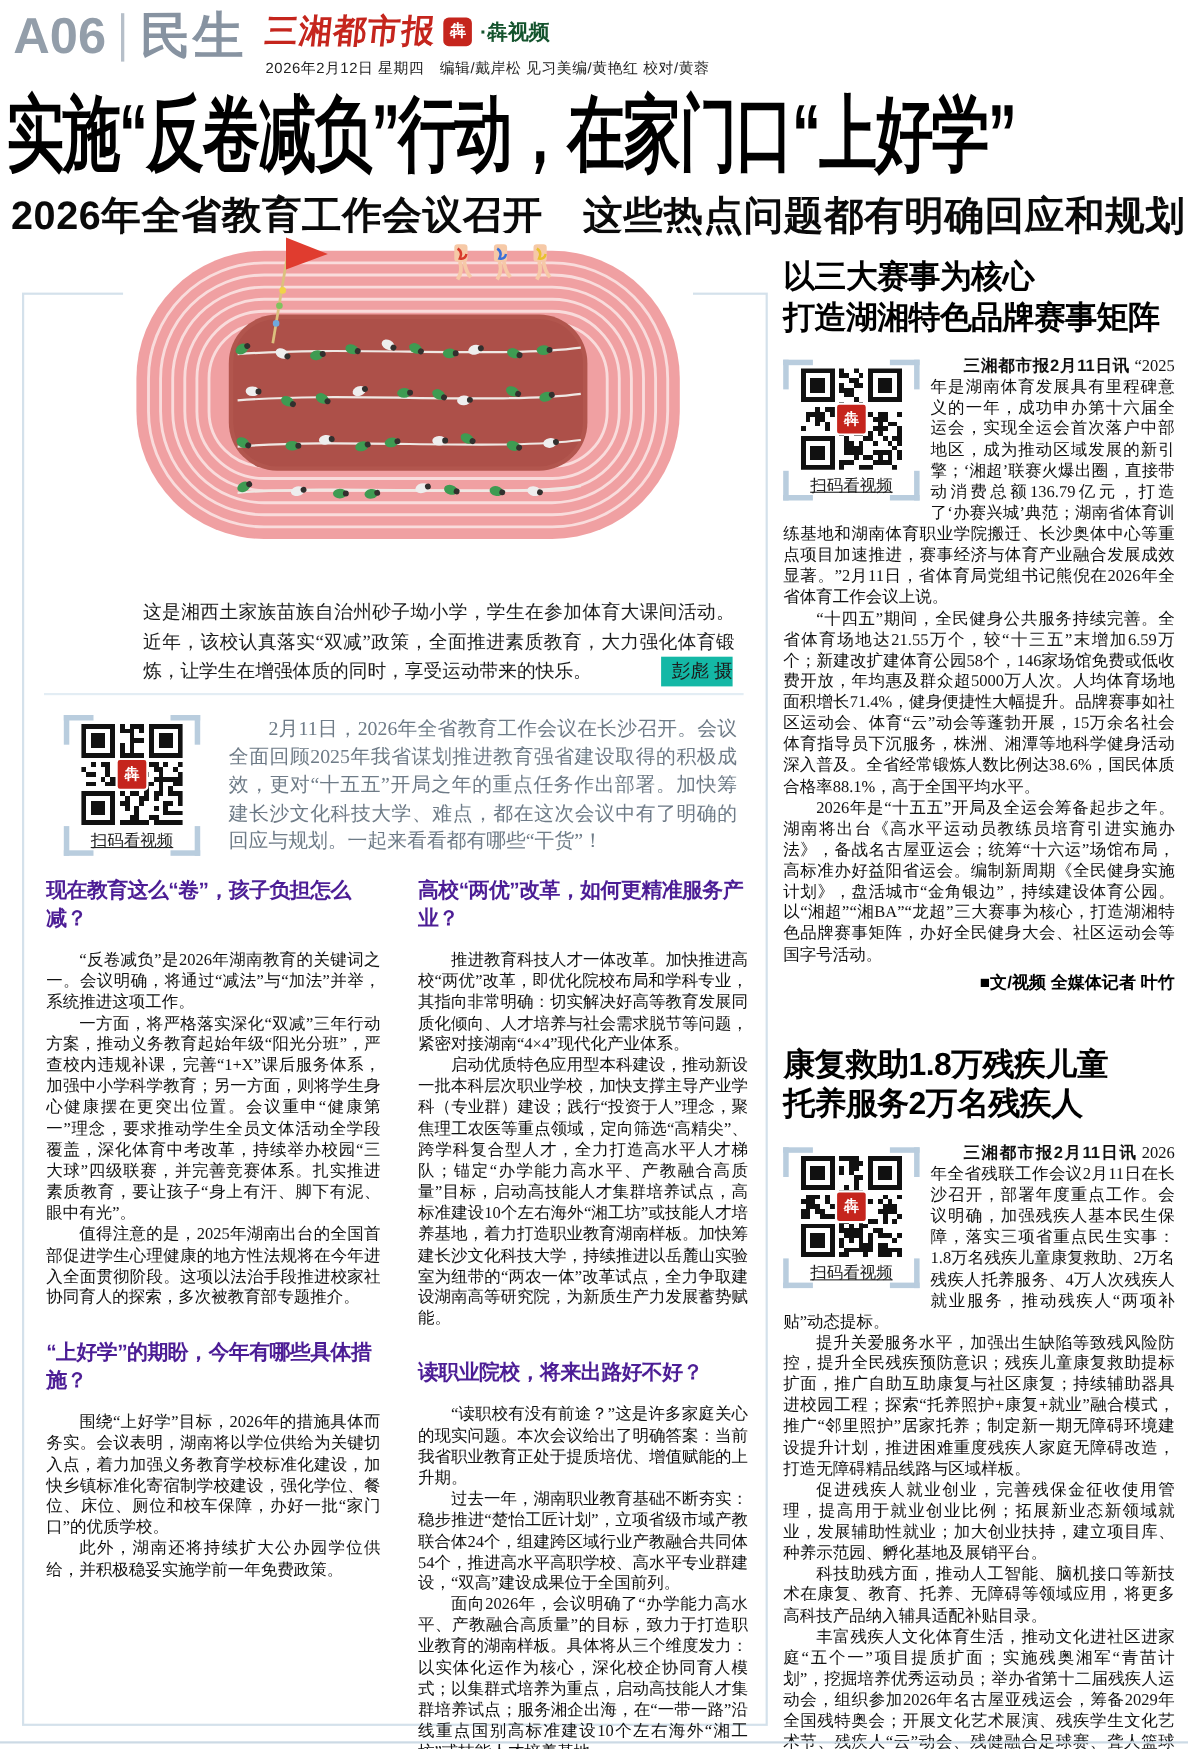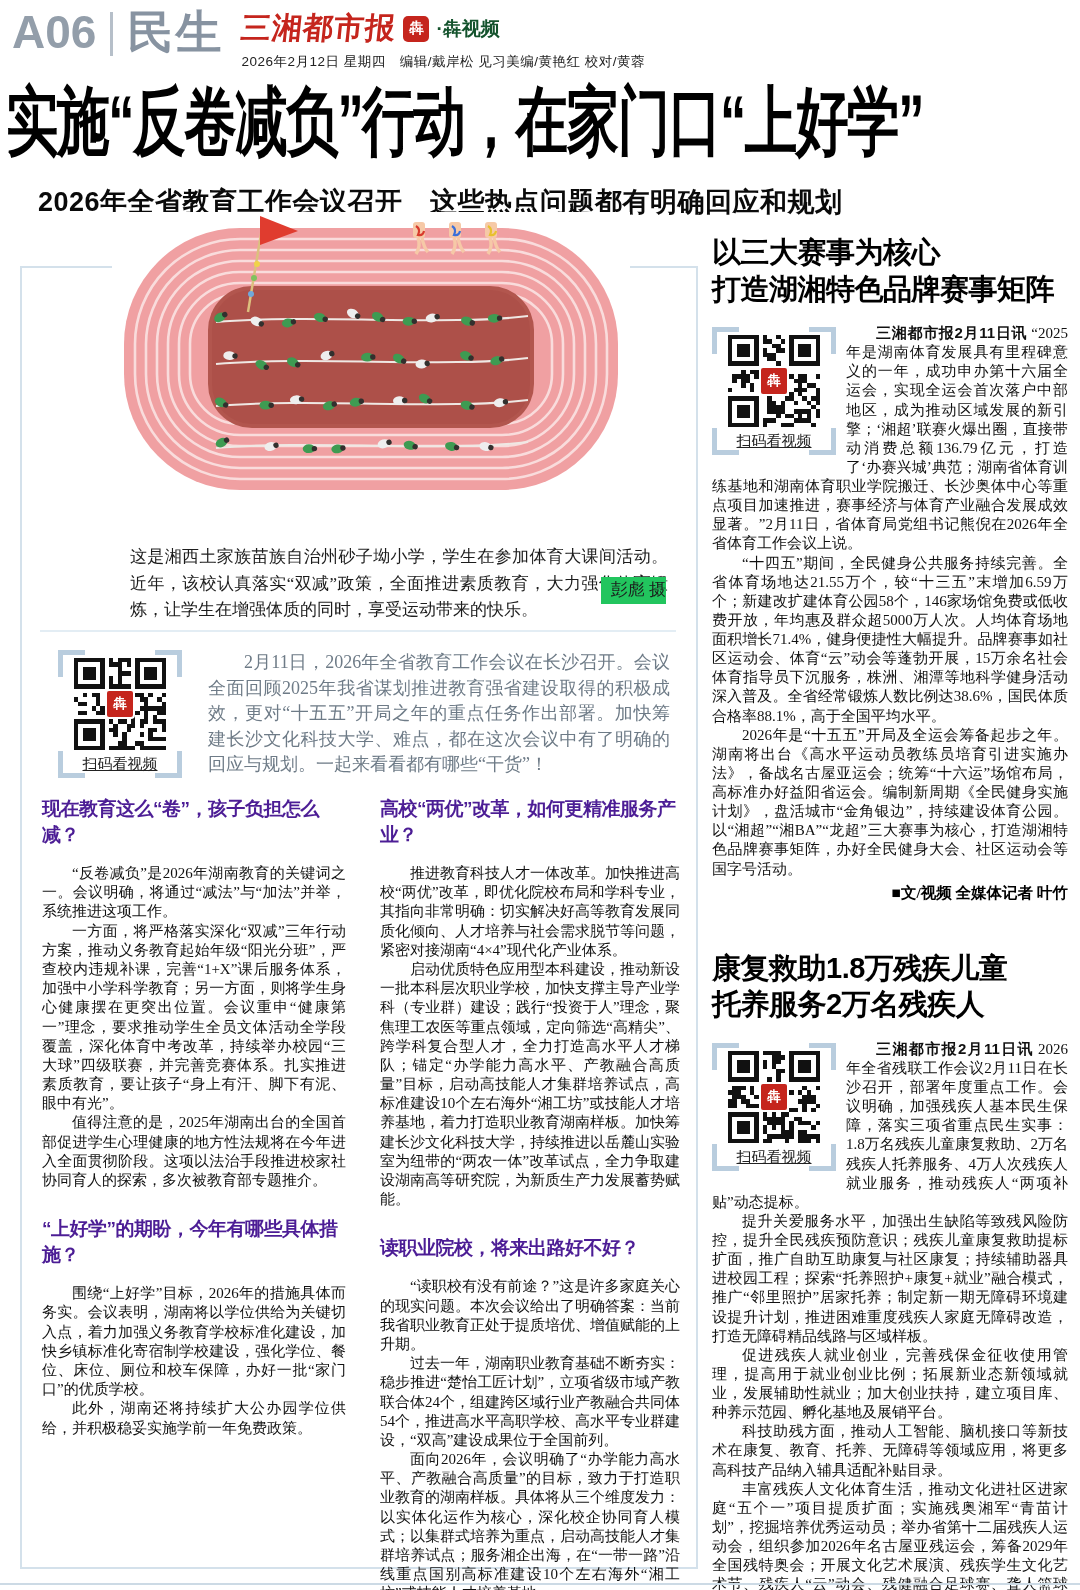--- a/index.html
+++ b/index.html
@@ -15,33 +15,33 @@
   .brand-row{display:flex;align-items:center;gap:7px;}
   .papername{font-family:"Liberation Sans",sans-serif;font-size:30px;font-weight:900;color:#c5251d;transform:skewX(-6deg);letter-spacing:1px;}
   .brandlogo{width:26px;height:26px;background:#c5251d;border-radius:5px;color:#fff;display:flex;align-items:center;justify-content:center;font-size:15px;font-weight:700;font-family:"Liberation Sans",sans-serif;}
   .videobrand{font-family:"Liberation Sans",sans-serif;font-size:19px;font-weight:700;color:#14532d;}
   .dateline{font-family:"Liberation Sans",sans-serif;font-size:13.5px;color:#222;margin-top:4px;letter-spacing:.5px;}
 
   
   .headline{position:absolute;left:6px;top:82px;white-space:nowrap;font-family:"Liberation Sans",sans-serif;
             font-size:75px;font-weight:900;color:#000;line-height:1.04;letter-spacing:-2px;
             transform:scaleX(.70);transform-origin:left top;}
-  .subheadline{position:absolute;left:10px;top:184px;font-family:"Liberation Sans",sans-serif;
-            font-size:27px;font-weight:700;color:#0a0a0a;letter-spacing:.5px;margin-left:28px;}
+  .subheadline{position:absolute;left:10px;top:172px;font-family:"Liberation Sans",sans-serif;
+            font-size:36px;font-weight:700;color:#0a0a0a;letter-spacing:.5px;}
 
   
   .content-box{position:absolute;left:20px;top:266px;width:674px;height:1299px;border:2px solid #d4e1eb;background:#fff;}
 
   
   .photo{position:absolute;left:112px;top:212px;width:518px;height:296px;background:#fff;}
   .photo svg{display:block;}
 
   .caption{position:absolute;left:130px;top:544px;width:538px;font-size:17px;line-height:1.56;color:#1c1c1c;text-align:justify;}
   .caption .cap-text{text-indent:2em;display:inline;}
-  .caption .credit{position:absolute;right:2px;bottom:20px;background:#22c55e;padding-left:10px;}
+  .caption .credit{position:absolute;right:2px;bottom:0;background:#14b8a6;padding-left:10px;}
 
   .intro-divider{position:absolute;left:40px;top:630px;width:636px;border-top:2px solid #e3edf4;}
 
   
   .intro-row{position:absolute;left:58px;top:650px;width:612px;display:flex;gap:26px;}
   .qr-frame{position:relative;width:124px;flex:0 0 124px;padding:8px 10px 4px 10px;box-sizing:border-box;text-align:center;}
   .qr-frame .corner{position:absolute;width:22px;height:22px;border:0 solid #b9cdde;}
   .corner.tl{left:0;top:0;border-left-width:5px;border-top-width:5px;}
   .corner.tr{right:0;top:0;border-right-width:5px;border-top-width:5px;}
   .corner.bl{left:0;bottom:0;border-left-width:5px;border-bottom-width:5px;}
@@ -52,21 +52,21 @@
              font-size:14px;font-family:"Liberation Sans",sans-serif;font-weight:700;}
   .qr-label{font-family:"Liberation Sans",sans-serif;font-size:15px;color:#222;margin-top:5px;text-decoration:underline;}
   .intro-text{flex:1;font-size:18px;line-height:1.42;color:#6e7b87;text-align:justify;text-indent:2em;}
 
   
   .colA{position:absolute;left:42px;top:796px;width:304px;}
   .colB{position:absolute;left:380px;top:796px;width:300px;}
   .col-h{font-family:"Liberation Sans",sans-serif;font-size:19px;font-weight:900;color:#4c1d95;letter-spacing:-.5px;margin:0 0 16px 0;}
   .col-h.second{margin-top:26px;}
   .bp{margin:0;font-size:15px;line-height:1.28;text-align:justify;text-indent:2em;color:#111;}
-  .byline{font-family:Liberation Serif, serif;font-size:15.5px;font-weight:700;color:#000;margin-top:4px;}
+  .byline{font-family:Liberation Sans, sans-serif;font-size:15.5px;font-weight:700;color:#000;margin-top:4px;}
   .byline.r{text-align:right;}
 
   
   .rightcol{position:absolute;left:712px;top:234px;width:356px;}
   .r-title{font-family:"Liberation Sans",sans-serif;font-size:29px;font-weight:900;color:#000;line-height:1.26;letter-spacing:-.5px;}
   .r-body{margin-top:16px;}
   .r-body .bp{font-size:15px;line-height:1.275;}
   .qr-float{float:left;width:124px;margin:4px 10px 6px 0;}
   .art2{margin-top:46px;}
   .lead{font-family:"Liberation Sans",sans-serif;font-weight:700;margin-right:4px;}

